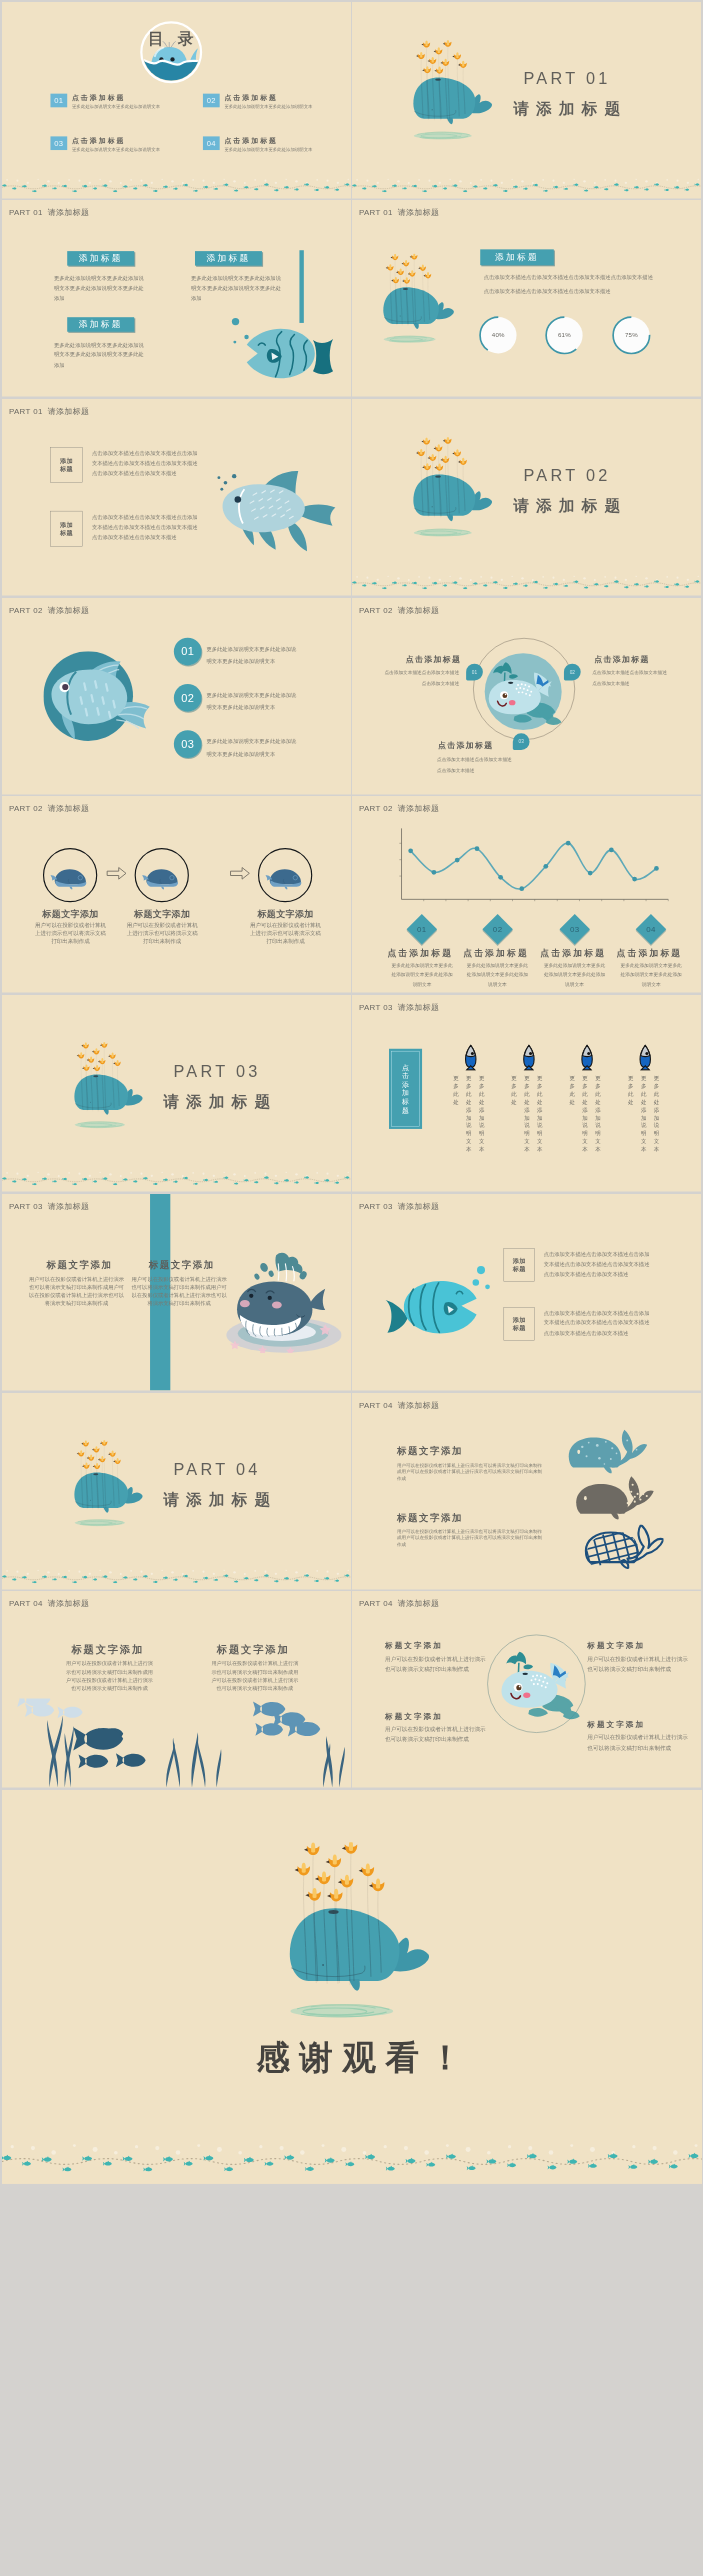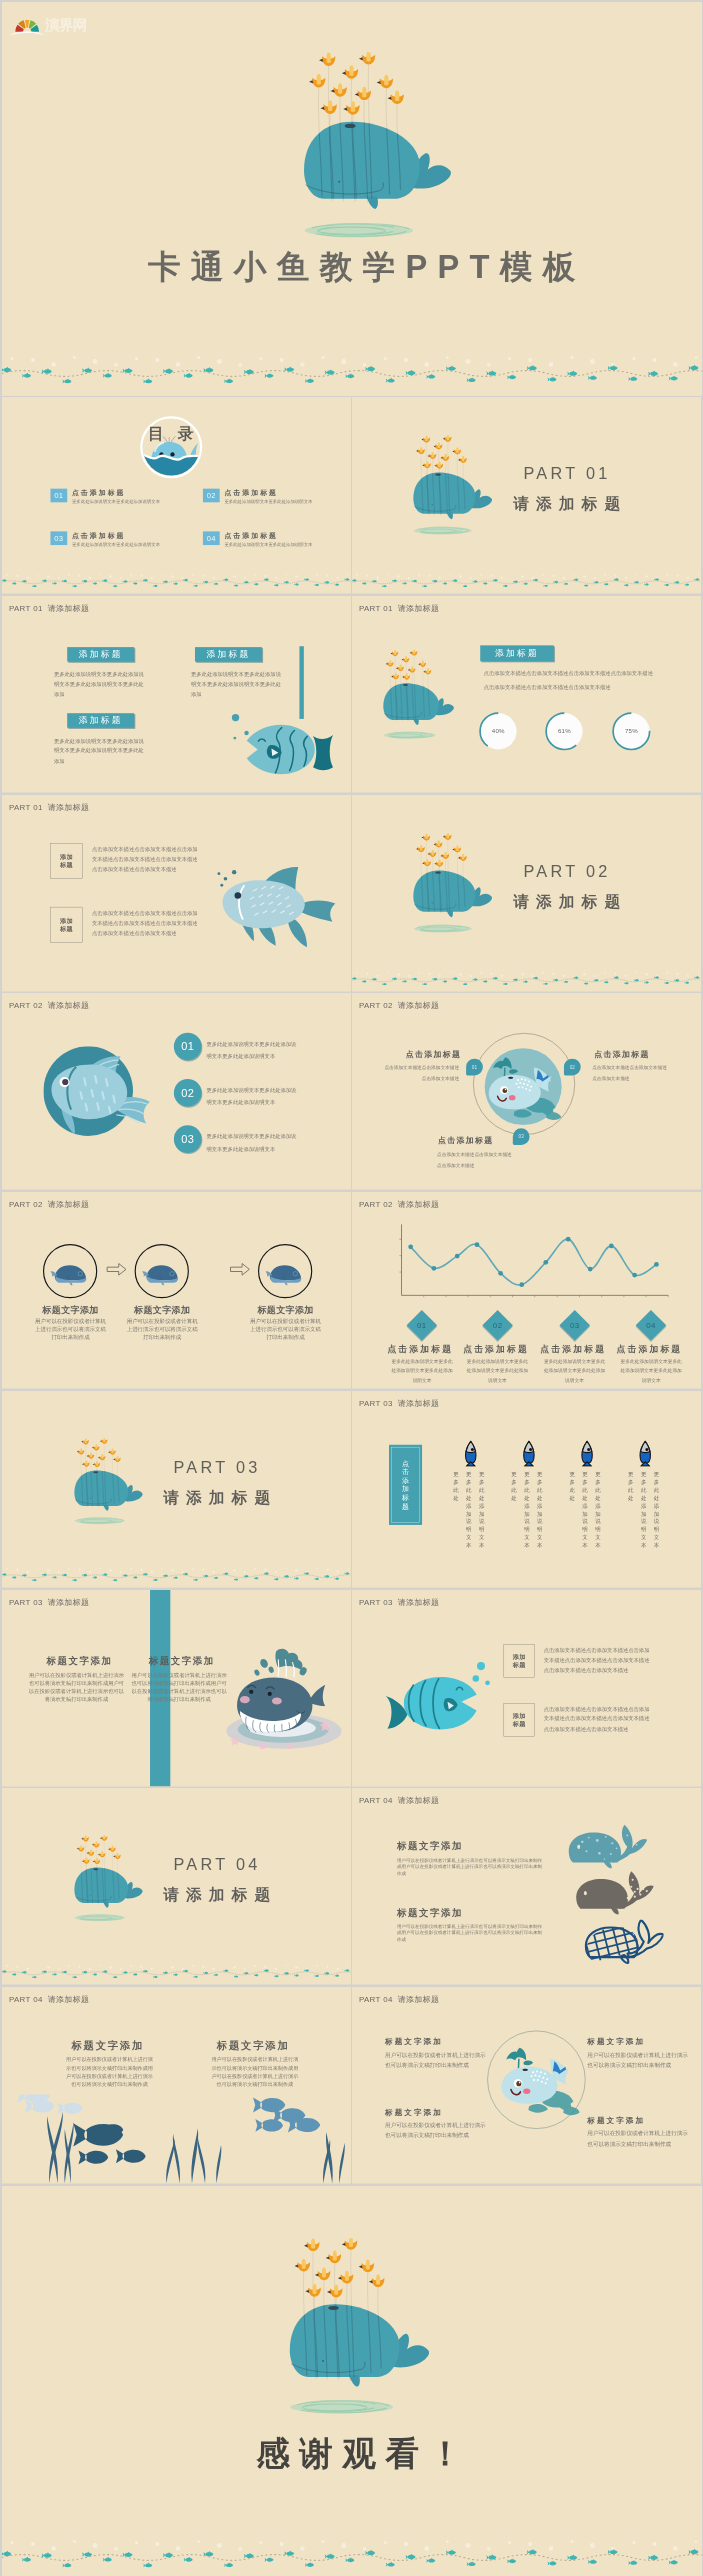--- a/index.html
+++ b/index.html
@@ -551,34 +551,20 @@
 <path d="M590 245 C585 203 598 166 602 139 C606 166 595 203 590 245 Z"></path>
 <path d="M884 245 C878 196 898 154 902 123 C906 154 890 196 884 245 Z"></path>
 <path d="M908 245 C901 188 887 138 892 103 C897 138 915 188 908 245 Z"></path>
 <path d="M928 245 C923 200 938 161 942 133 C946 161 933 200 928 245 Z"></path>
 </g>
       </symbol>
 <path id="bigfish" d="M-20 0 C-20 -10 -6 -16 8 -16 C24 -16 34 -8 37 0 C34 8 24 16 8 16 C-6 16 -20 10 -20 0 Z M-16 -5 L-36 -17 L-31 0 L-36 17 L-16 5 Z"></path>
 </defs>
   </svg>
 <div class="sheet">
-<div class="band">
-      <div class="sc">
-  <svg class="abs" style="left:341px;top:57px;width:170px;height:217px" viewBox="0 0 205 262">
-          <use href="#sym-whale"></use>
-        </svg>
-  <div class="abs cover-ttl" style="left:16.5px;top:276px;width:793px;text-align:center">卡通小鱼教学PPT模板</div>
-  <svg class="abs" style="left:0;top:396px;width:793px;height:36px" viewBox="0 0 960 44" preserveAspectRatio="none">
-          <use href="#sym-wave"></use>
-        </svg>
-  <svg class="abs" style="left:0;top:0;width:116px;height:41px" viewBox="0 0 140 50">
-          <use href="#sym-logo"></use>
-        </svg>
-</div>
-    </div>
 <div class="row">
 <div class="cell">
         <div class="sc">
   <svg class="abs" style="left:310px;top:40px;width:148px;height:148px" viewBox="0 0 100 100">
             <use href="#sym-toc"></use>
           </svg>
   <div class="abs" style="left:310px;top:59px;width:148px;text-align:center;font-size:36px;font-weight:700;color:#5a5853;letter-spacing:1.7px;word-spacing:18px">目 录</div>
   <div class="abs tocitem" style="left:110px;top:208px">
     <div class="tocnum">01</div>
     <div class="toctx">

